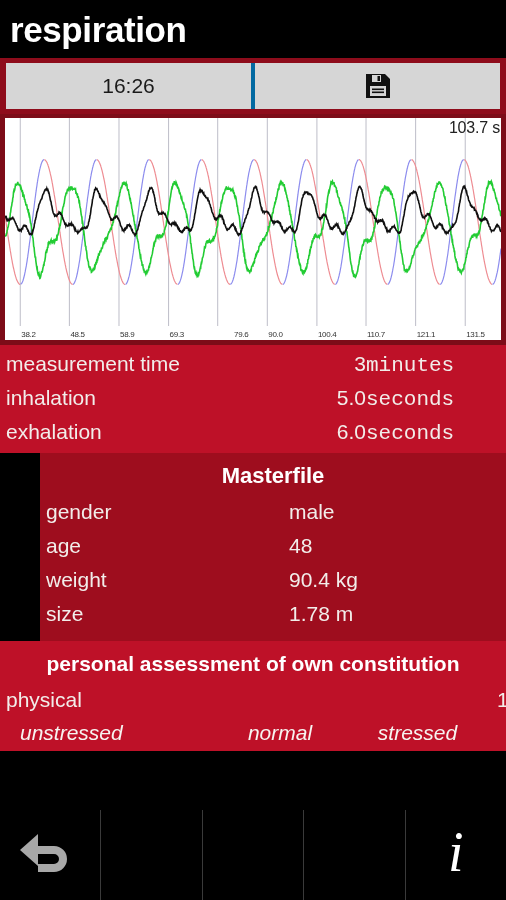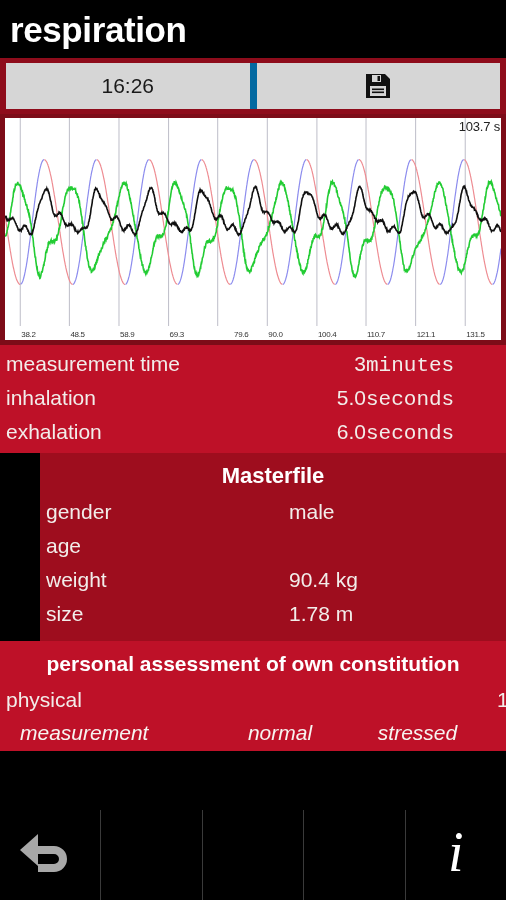--- a/index.html
+++ b/index.html
@@ -50,21 +50,21 @@
     display: flex;
     height: 100%;
     background: #000;
   }
   .tb-btn {
     flex: 1 1 0;
     background: #D6D6D6;
     display: flex;
     align-items: center;
     justify-content: center;
-    border-right: 7px solid #0369a1;
+    border-right: 4px solid #0369a1;
     box-sizing: border-box;
     color: #1a1a1a;
     font-size: 21px;
   }
   .tb-btn:last-child { border-right: none; }
   .save-icon svg { display: block; }
 
   
   .chart-frame {
     background: #7D0C18;
@@ -76,21 +76,21 @@
     width: 100%;
     height: 222px;
     background: #ffffff;
     overflow: hidden;
   }
   .chart-area svg { display: block; position: absolute; top:0; left:0; }
   .chart-toplabel {
     position: absolute;
     top: 1px;
     right: 1px;
-    font-size: 13px;
+    font-size: 16px;
     color: #222;
     font-family: "Liberation Sans", sans-serif;
     letter-spacing: -0.2px;
     white-space: nowrap;
   }
   .xaxis {
     position: absolute;
     left: 0; right: 0; bottom: 0;
     height: 14px;
   }
@@ -293,39 +293,40 @@
   </div>
 
   <div class="section-dark master-block">
     <div class="master-title">Masterfile</div>
     <div class="master-row">
       <span class="master-key">gender</span>
       <span class="master-val">male</span>
     </div>
     <div class="master-row">
       <span class="master-key">age</span>
+      <span class="master-val">48</span>
     </div>
     <div class="master-row">
       <span class="master-key">weight</span>
       <span class="master-val">90.4 kg</span>
     </div>
     <div class="master-row">
       <span class="master-key">size</span>
       <span class="master-val">1.78 m</span>
     </div>
   </div>
 
   <div class="section-bright assess-block">
     <div class="assess-title">personal assessment of own constitution</div>
     <div class="assess-row">
       <span class="assess-key">physical</span>
       <span class="assess-val">1</span>
     </div>
     <div class="scale-row">
-      <span class="scale-item s1">measurement</span>
+      <span class="scale-item s1">unstressed</span>
       <span class="scale-item s2">normal</span>
       <span class="scale-item s3">stressed</span>
     </div>
   </div>
 
   <div class="bottomnav">
     <div class="nav-cell">
       <span>
         <svg width="64" height="58" viewBox="0 0 64 58">
           <path d="M20 10 L20 22 L36 22 A13 13 0 0 1 36 48 L20 48 L20 40 L36 40

